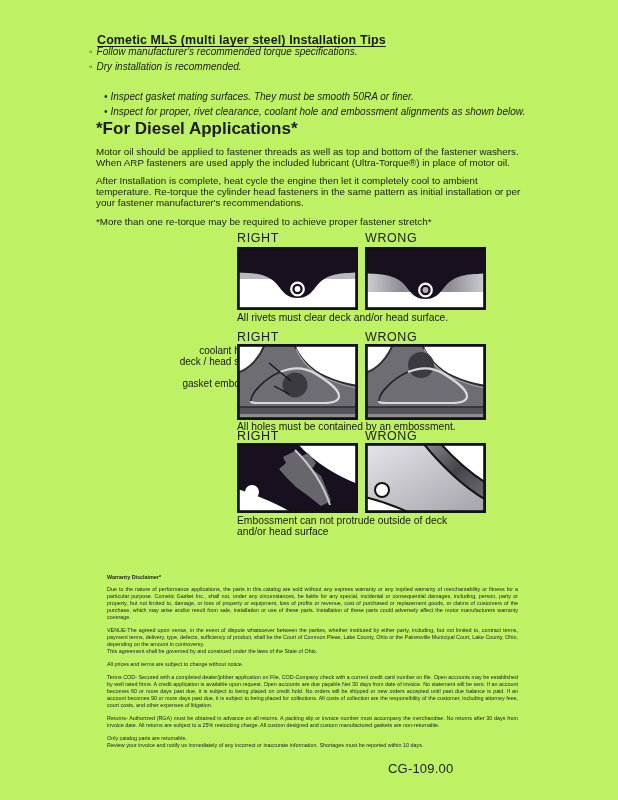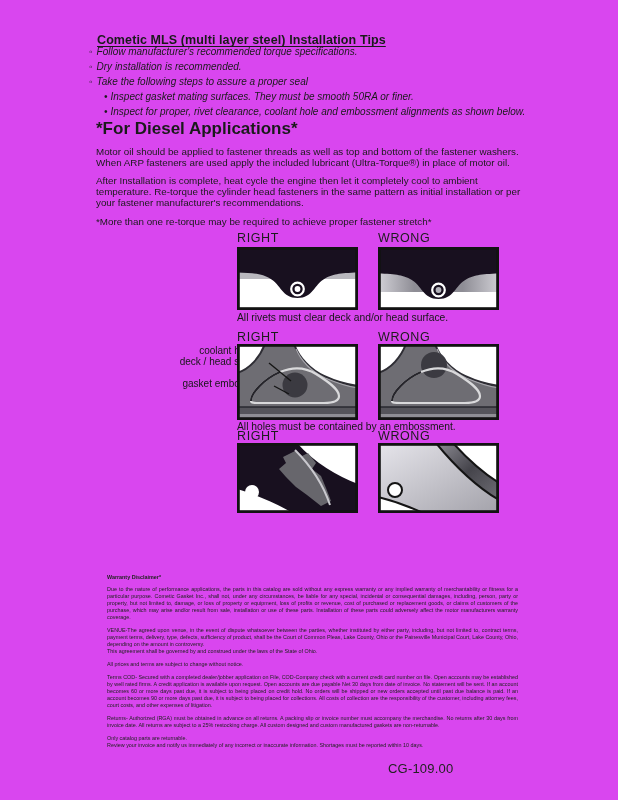--- a/index.html
+++ b/index.html
@@ -1,30 +1,30 @@
 <!DOCTYPE html>
 <html><head>
 <meta charset="utf-8">
 <style>
   html,body{margin:0;padding:0;background:#fff;}
-  .page{position:relative;width:618px;height:800px;background:#d946ef;
+  .page{position:relative;width:618px;height:800px;background:#bef264;
         font-family:"Liberation Sans","DejaVu Sans",sans-serif;color:#1a1a1a;overflow:hidden;}
   .abs{position:absolute;}
   .title{left:97px;top:25px;font-size:12.5px;font-weight:700;white-space:nowrap;
          text-decoration:underline;text-underline-offset:2px;letter-spacing:.1px;}
   .bullet{left:89px;font-size:10px;white-space:nowrap;font-style:italic;}
   .bullet::before{content:"◦";margin-right:4px;}
   .bullet.sub{left:104px;}
   .bullet.sub::before{content:"•";margin-right:3px;}
   .b1{top:46px}.b2{top:61px}.b3{top:76px}.s1{top:91px}.s2{top:106px}
   .diesel-h{left:96px;top:119px;font-size:17px;font-weight:700;white-space:nowrap;}
   .para{left:96px;width:436px;font-size:9.8px;line-height:11px;}
   .pp1{top:136px}.pp2{top:165px}.pp3{top:206px}
   .fig-label{width:121px;text-align:left;font-size:12.5px;letter-spacing:.6px;color:#1c1c1c;}
-  .col1{left:237px}.col2{left:378px}
+  .col1{left:237px}.col2{left:365px}
   .rl1{top:231px}.rl2{top:330px}.rl3{top:429px}
   .fig-box{width:121px;}
   .rb1{top:247px;height:63px}.rb2{top:344px;height:76px}.rb3{top:443px;height:70px}
   .fig-box svg{display:block;width:100%;height:100%;}
   .fig-caption{font-size:10.3px;color:#161616;}
   .cap1{left:237px;top:312px;white-space:nowrap;}
   .cap2{left:237px;top:421px;white-space:nowrap;}
   .cap3{left:237px;top:515px;width:218px;line-height:11px;}
   .anno{font-size:10px;text-align:right;line-height:11px;color:#161616;}
   .anno1{left:97px;top:345px;width:170px;}
@@ -39,21 +39,20 @@
 </style>
 </head>
 <body>
 
 <div class="page">
 
   <h1 class="abs title">Cometic MLS (multi layer steel) Installation Tips</h1>
 
   <div class="abs bullet b1"><span>Follow manufacturer's recommended torque specifications.</span></div>
   <div class="abs bullet b2"><span>Dry installation is recommended.</span></div>
-  <div class="abs bullet b3"><span>Take the following steps to assure a proper seal</span></div>
   <div class="abs bullet sub s1"><span>Inspect gasket mating surfaces.  They must be smooth 50RA or finer.</span></div>
   <div class="abs bullet sub s2"><span>Inspect for proper, rivet clearance, coolant hole and embossment alignments as shown below.</span></div>
 
   <div class="abs diesel-h">*For Diesel Applications*</div>
   <p class="abs para pp2">After Installation is complete, heat cycle the engine then let it completely cool to ambient temperature. Re-torque the cylinder head fasteners in the same pattern as initial installation or per your fastener manufacturer's recommendations.</p>
   <p class="abs para pp1">Motor oil should be applied to fastener threads as well as top and bottom of the fastener washers. When ARP fasteners are used apply the included lubricant (Ultra-Torque®) in place of motor oil.</p>
   <p class="abs para pp3">*More than one re-torque may be required to achieve proper fastener stretch*</p>
 
   <div class="abs fig-label col1 rl1">RIGHT</div>
   <div class="abs fig-label col2 rl1">WRONG</div>
@@ -164,20 +163,21 @@
       <rect width="121" height="70" fill="#ffffff"></rect>
       <path d="M0 0 L75 0 C95 22 110 33 121 40 L121 70 L45 70 C28 62 12 57 0 54 Z" fill="url(#g3a)"></path>
       <path d="M58 0 L75 0 C95 22 110 33 121 40 L121 57 C99 44 76 22 58 0 Z" fill="url(#g3b)"></path>
       <path d="M75 0 C95 22 110 33 121 40" fill="none" stroke="#141414" stroke-width="2"></path>
       <path d="M58 0 C76 22 99 44 121 57" fill="none" stroke="#141414" stroke-width="2"></path>
       <path d="M0 54 C12 57 28 62 45 70" fill="none" stroke="#141414" stroke-width="2"></path>
       <circle cx="17" cy="47" r="7" fill="#ffffff" stroke="#141414" stroke-width="2"></circle>
       <rect x="1.4" y="1.4" width="118.2" height="67.2" fill="none" stroke="#121212" stroke-width="2.8"></rect>
     </svg>
   </div>
+  <div class="abs fig-caption cap3">Embossment can not protrude outside of deck and/or head surface</div>
 
   <div class="abs legal">
     <p class="legal-h">Warranty Disclaimer*</p>
     <p>Due to the nature of performance applications, the parts in this catalog are sold without any express warranty or any implied warranty of merchantability or fitness for a particular purpose.  Cometic Gasket Inc., shall not, under any circumstances, be liable for any special, incidental or consequential damages, including, person, party or property, but not limited to, damage, or loss of property or equipment, loss of profits or revenue, cost of purchased or replacement goods, or claims of customers of the purchase, which may arise and/or result from sale, installation or use of these parts.  Installation of these parts could adversely affect the motor manufacturers warranty coverage.</p>
     <p class="tight">VENUE-The agreed upon venue, in the event of dispute whatsoever between the parties, whether instituted by either party, including, but not limited to, contract terms, payment terms, delivery, type, defects, sufficiency of product, shall be the Court of Common Pleas, Lake County, Ohio or the Painesville Municipal Court, Lake County, Ohio, depending on the amount in controversy.</p>
     <p>This agreement shall be governed by and construed under the laws of the State of Ohio.</p>
     <p>All prices and terms are subject to change without notice.</p>
     <p>Terms COD- Secured with a completed dealer/jobber application on File, COD-Company check with a current credit card number on file.  Open accounts may be established by well rated firms.  A credit application is available upon request.  Open accounts are due payable Net 30 days from date of invoice.  No statement will be sent.  If an account becomes 60 or more days past due, it is subject to being placed on credit hold.  No orders will be shipped or new orders accepted until past due balance is paid.  If an account becomes 90 or more days past due, it is subject to being placed for collections.  All costs of collection are the responsibility of the customer, including attorney fees, court costs, and other expenses of litigation.</p>
     <p>Returns- Authorized (RGA) must be obtained in advance on all returns.  A packing slip or invoice number must accompany the merchandise.  No returns after 30 days from invoice date.  All returns are subject to a 25% restocking charge.  All custom designed and custom manufactured gaskets are non-returnable.</p>
     <p class="tight">Only catalog parts are returnable.</p>

